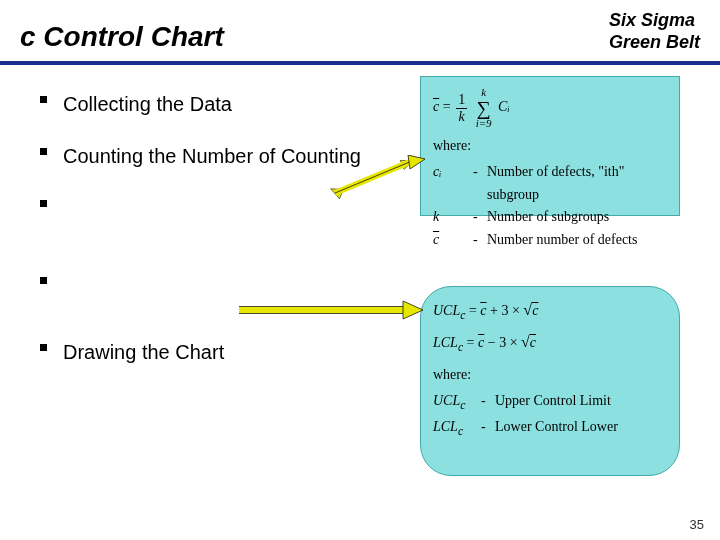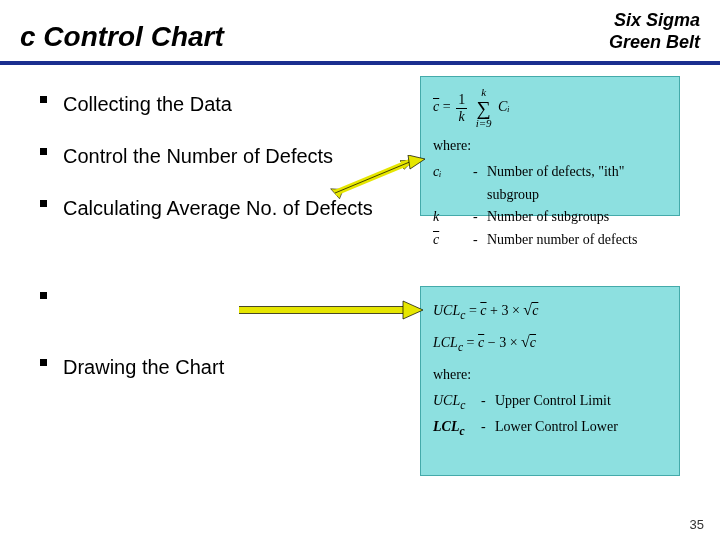--- a/index.html
+++ b/index.html
@@ -22,21 +22,21 @@
     font-size: 28px;
     font-weight: bold;
     font-style: italic;
     color: #000;
   }
   .badge {
     font-size: 18px;
     font-weight: bold;
     font-style: italic;
     color: #000;
-    text-align: right;
+    text-align: left;
     line-height: 1.2;
   }
   .content {
     padding: 25px 0 0 40px;
     position: relative;
   }
   .bullet-item {
     display: flex;
     align-items: flex-start;
     margin-bottom: 24px;
@@ -64,21 +64,21 @@
   .formula-box {
     position: absolute;
     background: #8de0e0;
     border: 1px solid #4aa;
     padding: 10px 12px;
     font-family: 'Times New Roman', serif;
     font-size: 14px;
     line-height: 1.6;
   }
   .f1 { left: 420px; top: 76px; width: 260px; height: 140px; }
-  .f2 { left: 420px; top: 286px; width: 260px; height: 190px; }
+  .f2 { left: 420px; top: 286px; width: 260px; height: 190px; border-radius: 31px; }
   .overline { text-decoration: overline; }
   .sum-block {
     display: inline-flex;
     flex-direction: column;
     align-items: center;
     vertical-align: middle;
     font-size: 11px;
     line-height: 1;
     margin: 0 3px;
   }
@@ -119,26 +119,25 @@
 
 <div class="content">
 
   <div class="bullet-item">
     <div class="bullet"></div>
     <div class="bullet-text">Collecting the Data</div>
   </div>
 
   <div class="bullet-item">
     <div class="bullet"></div>
-    <div class="bullet-text">Control the Number of Defects</div>
-  </div>
-
-  <div class="bullet-item">
-    <div class="bullet"></div>
-    <div class="bullet-text">Calculating Average No. of Defects</div>
+    <div class="bullet-text">Counting the Number of Counting</div>
+  </div>
+
+  <div class="bullet-item">
+    <div class="bullet"></div>
   </div>
 
   <div class="spacer"></div>
 
   <div class="bullet-item">
     <div class="bullet"></div>
   </div>
 
   <div class="spacer2"></div>
 
@@ -197,21 +196,21 @@
     <span> − 3 × </span>
     <span class="sqrt-sym">√</span><span class="overline" style="font-style:italic;border-top:1px solid #000;">c</span>
   </div>
   <div class="where-label">where:</div>
   <div class="def-row">
     <span class="def-sym" style="width:48px;"><span style="font-style:italic;">UCL</span><sub style="font-style:italic;">c</sub></span>
     <span class="def-dash">-</span>
     <span class="def-txt">Upper Control Limit</span>
   </div>
   <div class="def-row">
-    <span class="def-sym" style="width:48px;font-weight:bold;"><span style="font-style:italic;">LCL</span><sub style="font-style:italic;">c</sub></span>
+    <span class="def-sym" style="width:48px;"><span style="font-style:italic;">LCL</span><sub style="font-style:italic;">c</sub></span>
     <span class="def-dash">-</span>
     <span class="def-txt">Lower Control Lower</span>
   </div>
 </div>
 
 <div class="arrow" style="left:330px; top:155px;">
   <svg width="95" height="45">
     <defs>
       <marker id="ah1" markerWidth="12" markerHeight="10" refX="11" refY="5" orient="auto">
         <polygon points="0,0 12,5 0,10" fill="#e6e600" stroke="#000" stroke-width="0.5"></polygon>

